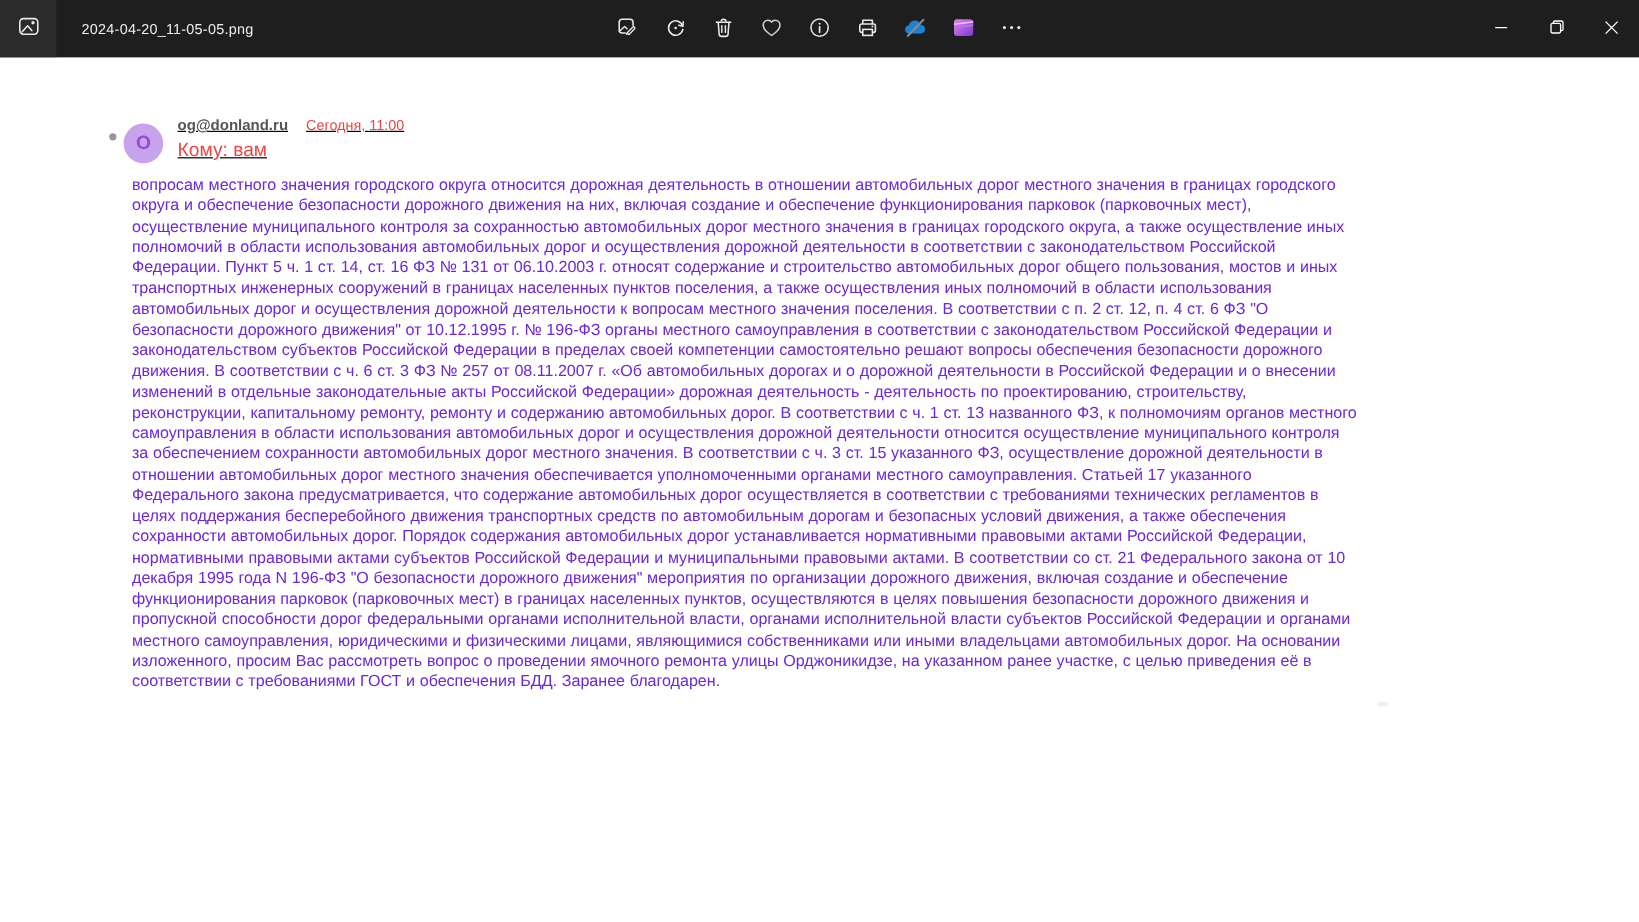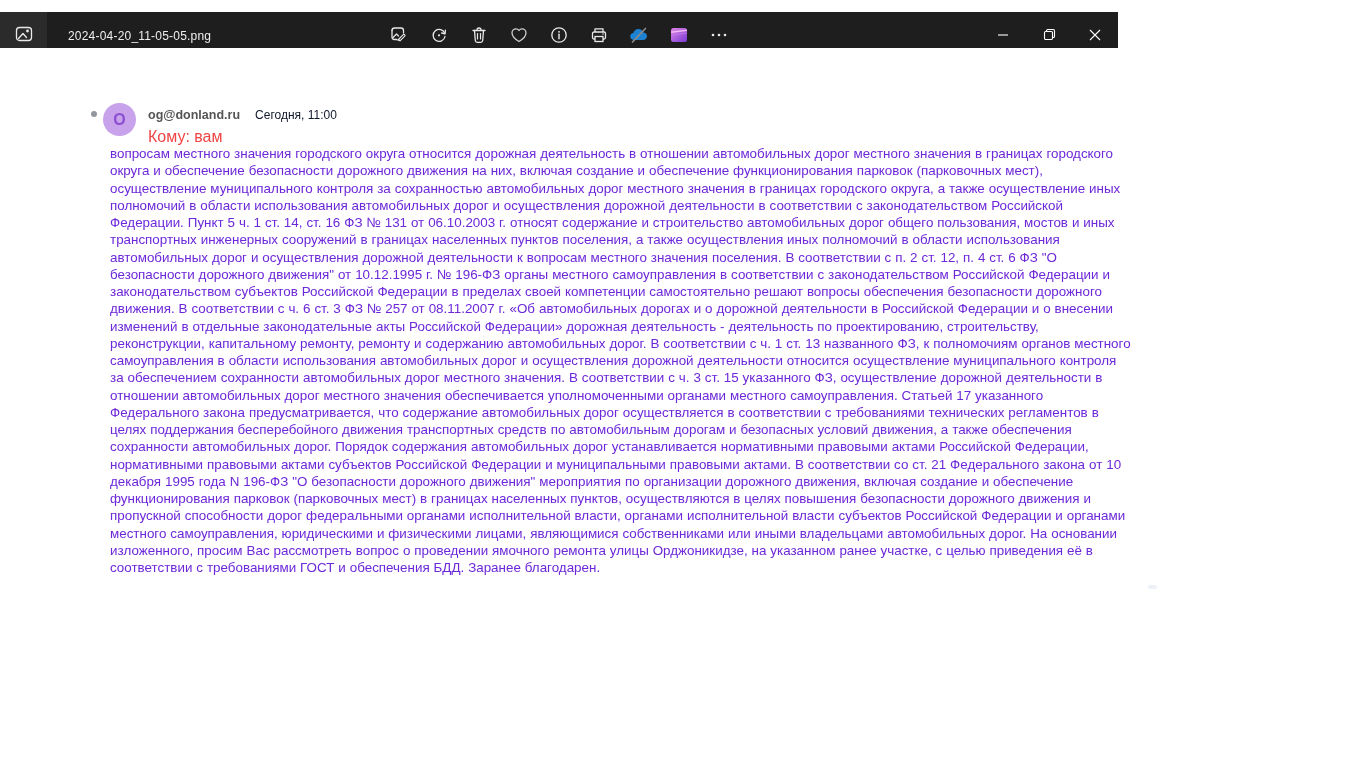--- a/index.html
+++ b/index.html
@@ -5,21 +5,21 @@
   * { margin: 0; padding: 0; box-sizing: border-box; }
   html, body { width: 1366px; height: 768px; overflow: hidden; }
   body {
     font-family: "Liberation Sans", "DejaVu Sans", sans-serif;
     background: #ffffff;
     position: relative;
   }
 
   
   .titlebar {
-    position: absolute; left: 0; top: 12px; width: 1118px; height: 48px;
+    position: absolute; left: 0; top: 0; width: 1366px; height: 48px;
     background: #1f1e1e;
     display: flex; align-items: center;
   }
   .app-icon-box {
     width: 47px; height: 48px; background: #2c2b2b;
     display: flex; align-items: center; justify-content: center;
     flex: 0 0 auto;
   }
   .filename {
     color: #eeeeee; font-size: 12px; margin-left: 21px;
@@ -49,24 +49,24 @@
   .unread-dot {
     position: absolute; left: 91px; top: 63px; width: 6px; height: 6px;
     border-radius: 50%; background: #93969c;
   }
   .avatar {
     position: absolute; left: 103px; top: 55px; width: 33px; height: 33px;
     border-radius: 50%; background: #c9a2ec;
     display: flex; align-items: center; justify-content: center;
     color: #8d4fd2; font-size: 16px; font-weight: 700;
   }
-  .email-header { position: absolute; left: 148px; top: 60px; }
+  .email-header { position: absolute; left: 148px; top: 49px; text-decoration: underline; }
   .sender-line { display: flex; align-items: baseline; }
   .sender { color: #555555; font-size: 12.5px; font-weight: 700; }
-  .timestamp { color: #0f172a; font-size: 12px; margin-left: 15px; }
+  .timestamp { color: #ef4444; font-size: 12px; margin-left: 15px; }
   .recipient { color: #ef4444; font-size: 16px; margin-top: 6px; }
 
   .email-body {
     position: absolute; left: 110px; top: 97px; width: 1021px;
     color: #6d28d9; font-size: 13.4px; line-height: 17.25px;
     text-align: left; word-spacing: 0.2px;
   }
 
   .faint-artifact {
     position: absolute; left: 1148px; top: 537px; width: 9px; height: 4px;

